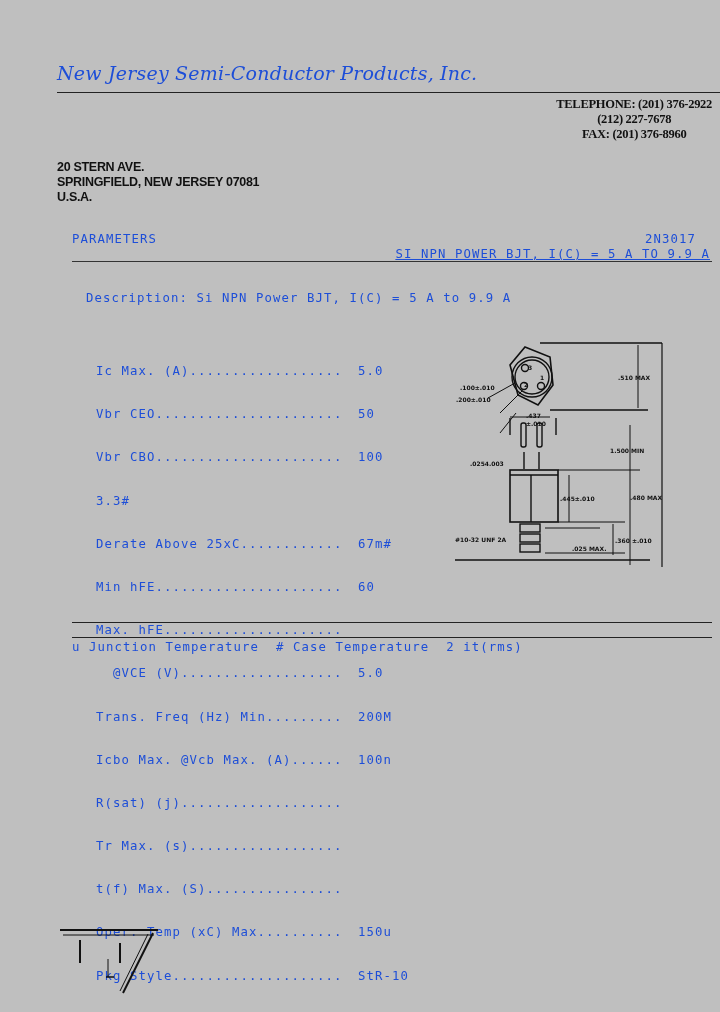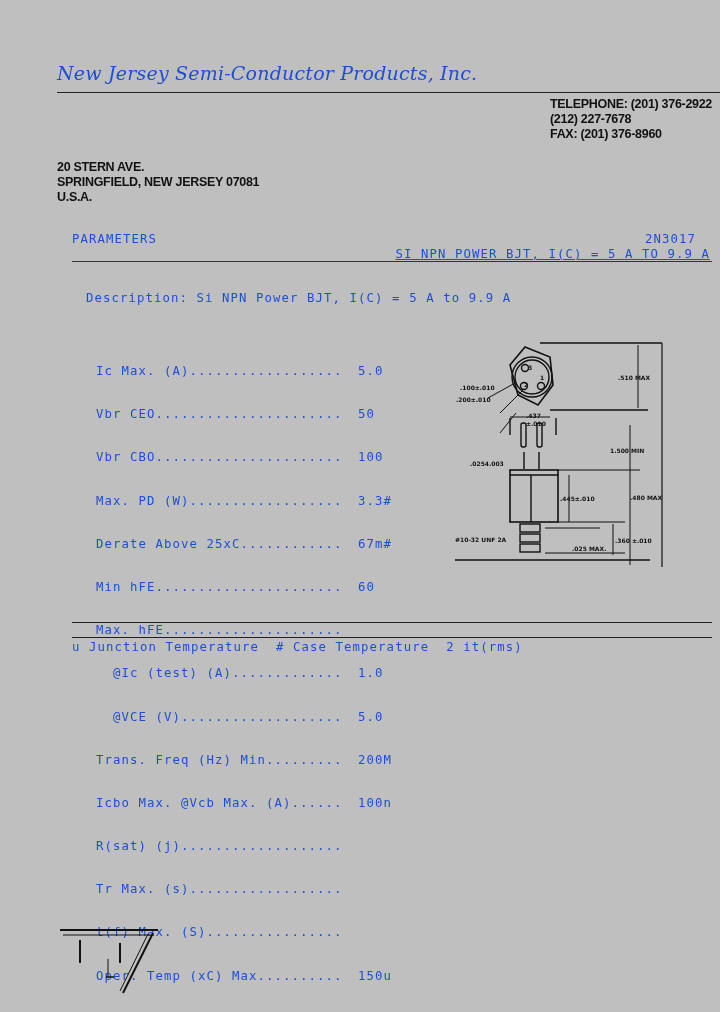--- a/index.html
+++ b/index.html
@@ -8,21 +8,21 @@
     color: #111;
   }
   .abs { position: absolute; }
   .script {
     font-family: "DejaVu Serif", serif; font-style: italic; font-size: 19px; letter-spacing: 0.2px;
     left: 57px; top: 62px; white-space: nowrap; color: #1d4ed8;
   }
   .rule { position: absolute; height: 1px; background: #222; }
   .addr { font-family: "Liberation Sans", sans-serif; font-size: 12.5px; font-weight: bold; line-height: 15px; letter-spacing: -0.3px; }
   .addr.left { left: 57px; top: 112px; margin-top: 48px; }
-  .addr.right { right: 8px; top: 97px; text-align: left; }
+  .addr.right { right: 8px; top: 97px; text-align: center; font-family: Liberation Serif, serif; }
   .mono { font-family: "DejaVu Sans Mono", monospace; font-size: 12.3px; letter-spacing: 1.1px; white-space: pre; color: #1d4ed8; }
   .params-label { left: 72px; top: 232px; }
   .part { right: 24px; top: 232px; }
   .subtitle { right: 10px; top: 247px; text-decoration: underline; }
   .description { left: 72px; top: 291px; padding-left: 14px; }
   .spec-table { left: 96px; top: 336px; }
   .spec-row { height: 15.2px; display: flex; }
   .spec-label { display: inline-block; width: 262px; overflow: hidden; white-space: pre; }
   .spec-val { display: inline-block; }
   .foot { left: 72px; top: 640px; text-align: right; }
@@ -50,25 +50,24 @@
 <div class="abs mono part">2N3017</div>
 <div class="rule" style="left:72px; top:261px; width:640px; background:#333;"></div>
 <div class="abs mono subtitle">SI NPN POWER BJT, I(C) = 5 A TO 9.9 A</div>
 
 <div class="abs mono description">Description: Si NPN Power BJT, I(C) = 5 A to 9.9 A</div>
 
 <div class="abs mono spec-table">
   <div class="spec-row"><span class="spec-label">Ic Max. (A)..................</span><span class="spec-val">5.0</span></div>
   <div class="spec-row"><span class="spec-label">Vbr CEO......................</span><span class="spec-val">50</span></div>
   <div class="spec-row"><span class="spec-label">Vbr CBO......................</span><span class="spec-val">100</span></div>
-  <div class="spec-row"><span class="spec-label">Max. PD (W)..................</span><span class="spec-val">3.3#</span></div>
+  <div class="spec-row"><span class="spec-val">3.3#</span></div>
   <div class="spec-row"><span class="spec-label">Derate Above 25xC............</span><span class="spec-val">67m#</span></div>
   <div class="spec-row"><span class="spec-label">Min hFE......................</span><span class="spec-val">60</span></div>
   <div class="spec-row"><span class="spec-label">Max. hFE.....................</span><span class="spec-val"></span></div>
-  <div class="spec-row"><span class="spec-label">  @Ic (test) (A).............</span><span class="spec-val">1.0</span></div>
   <div class="spec-row"><span class="spec-label">  @VCE (V)...................</span><span class="spec-val">5.0</span></div>
   <div class="spec-row"><span class="spec-label">Trans. Freq (Hz) Min.........</span><span class="spec-val">200M</span></div>
   <div class="spec-row"><span class="spec-label">Icbo Max. @Vcb Max. (A)......</span><span class="spec-val">100n</span></div>
   <div class="spec-row"><span class="spec-label">R(sat) (j)...................</span><span class="spec-val"></span></div>
   <div class="spec-row"><span class="spec-label">Tr Max. (s)..................</span><span class="spec-val"></span></div>
   <div class="spec-row"><span class="spec-label">t(f) Max. (S)................</span><span class="spec-val"></span></div>
   <div class="spec-row"><span class="spec-label">Oper. Temp (xC) Max..........</span><span class="spec-val">150u</span></div>
   <div class="spec-row"><span class="spec-label">Pkg Style....................</span><span class="spec-val">StR-10</span></div>
   
   

